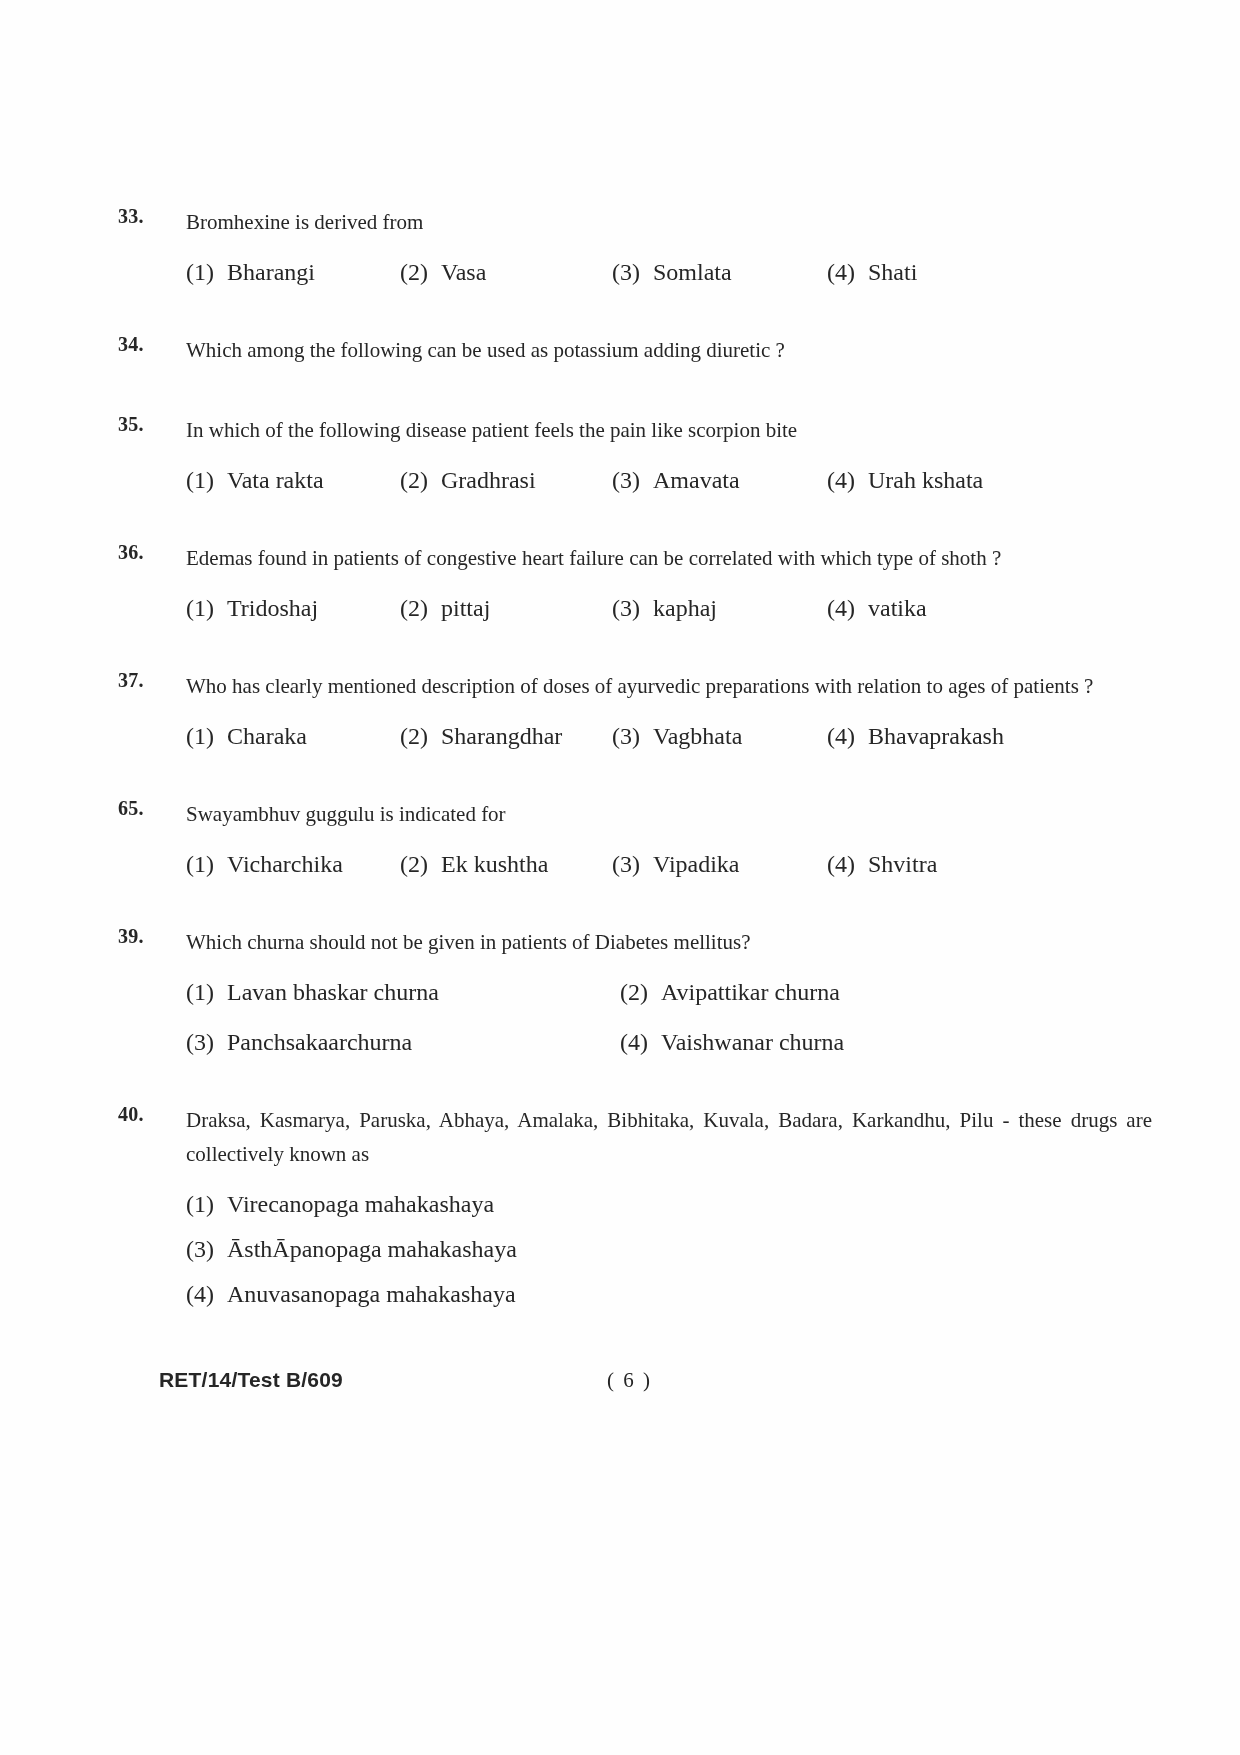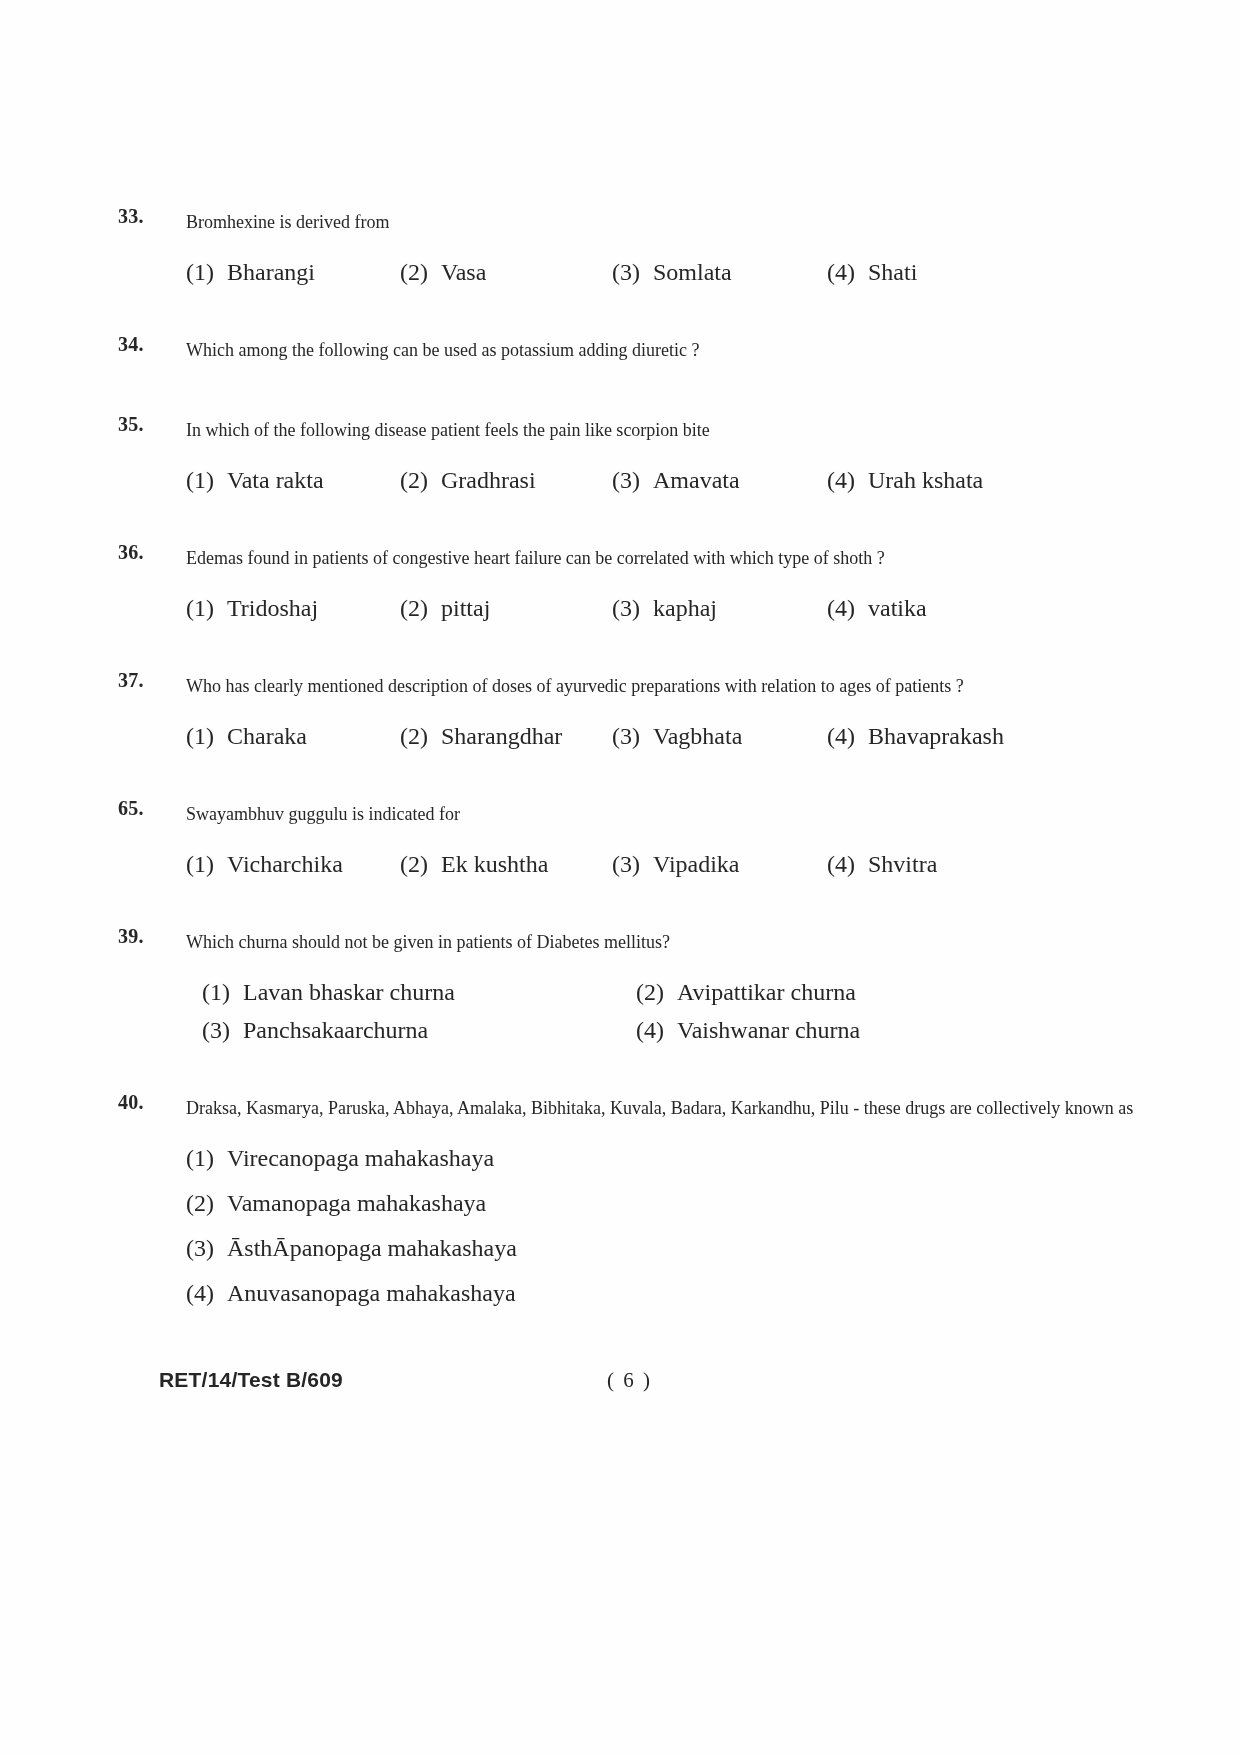--- a/index.html
+++ b/index.html
@@ -36,36 +36,35 @@
     flex: 0 0 68px;
     font-weight: 700;
     font-size: 20px;
     letter-spacing: 0.3px;
   }
   .qcontent {
     flex: 1 1 auto;
     min-width: 0;
   }
   .qtext {
-    font-size: 18px;
+    font-size: 21px;
     line-height: 34px;
     text-align: justify;
   }
   .opts {
     margin-top: 18px;
   }
   .opts.row {
     display: grid;
     grid-template-columns: 214px 212px 215px 1fr;
   }
   .opts.grid2 {
     display: grid;
     grid-template-columns: 434px 1fr;
-    row-gap: 8px;
-    margin-left: 16px;
+    row-gap: 20px;
   }
   .opts.stack {
     display: flex;
     flex-direction: column;
     gap: 15px;
     justify-content: space-between;
   }
   .opt {
     font-size: 24px;
     line-height: 30px;
@@ -178,21 +177,20 @@
             <div class="opt"><span class="olabel">(4)</span><span class="otext">Vaishwanar churna</span></div>
           </div>
         </div>
       </div>
       <div class="question">
         <div class="qnum">40.</div>
         <div class="qcontent">
           <div class="qtext">Draksa, Kasmarya, Paruska, Abhaya, Amalaka, Bibhitaka, Kuvala, Badara, Karkandhu, Pilu - these drugs are collectively known as</div>
           <div class="opts stack">
             <div class="opt"><span class="olabel">(1)</span><span class="otext">Virecanopaga mahakashaya</span></div>
-            <div class="opt"><span class="olabel">(2)</span><span class="otext">Vamanopaga mahakashaya</span></div>
             <div class="opt"><span class="olabel">(3)</span><span class="otext">ĀsthĀpanopaga mahakashaya</span></div>
             <div class="opt"><span class="olabel">(4)</span><span class="otext">Anuvasanopaga mahakashaya</span></div>
           </div>
         </div>
       </div>
     </main>
 
   <footer class="footer">
     <span class="code">RET/14/Test B/609</span>
     <span class="pageno">( 6 )</span>

